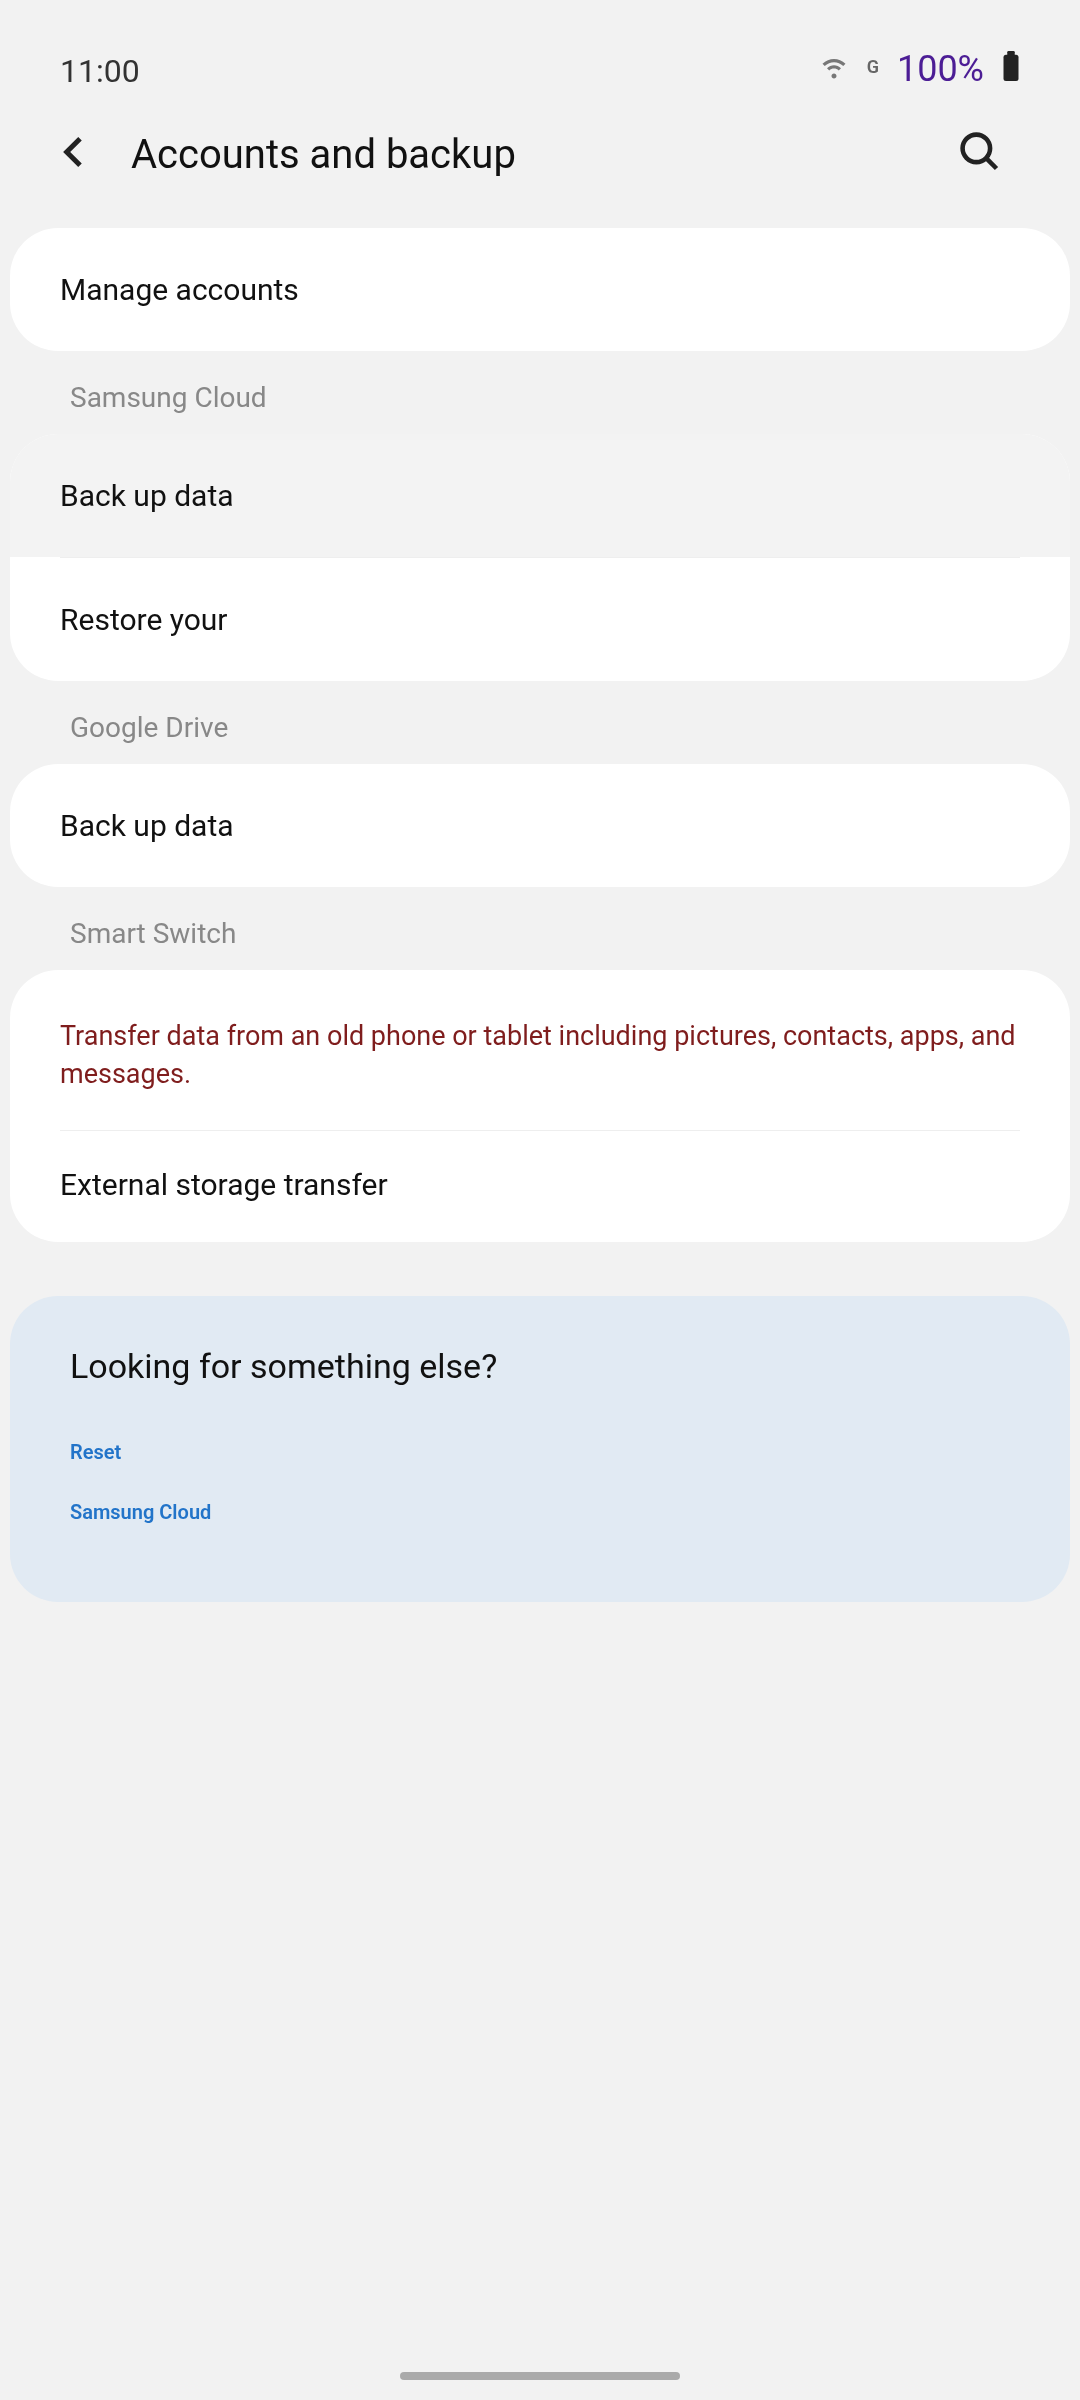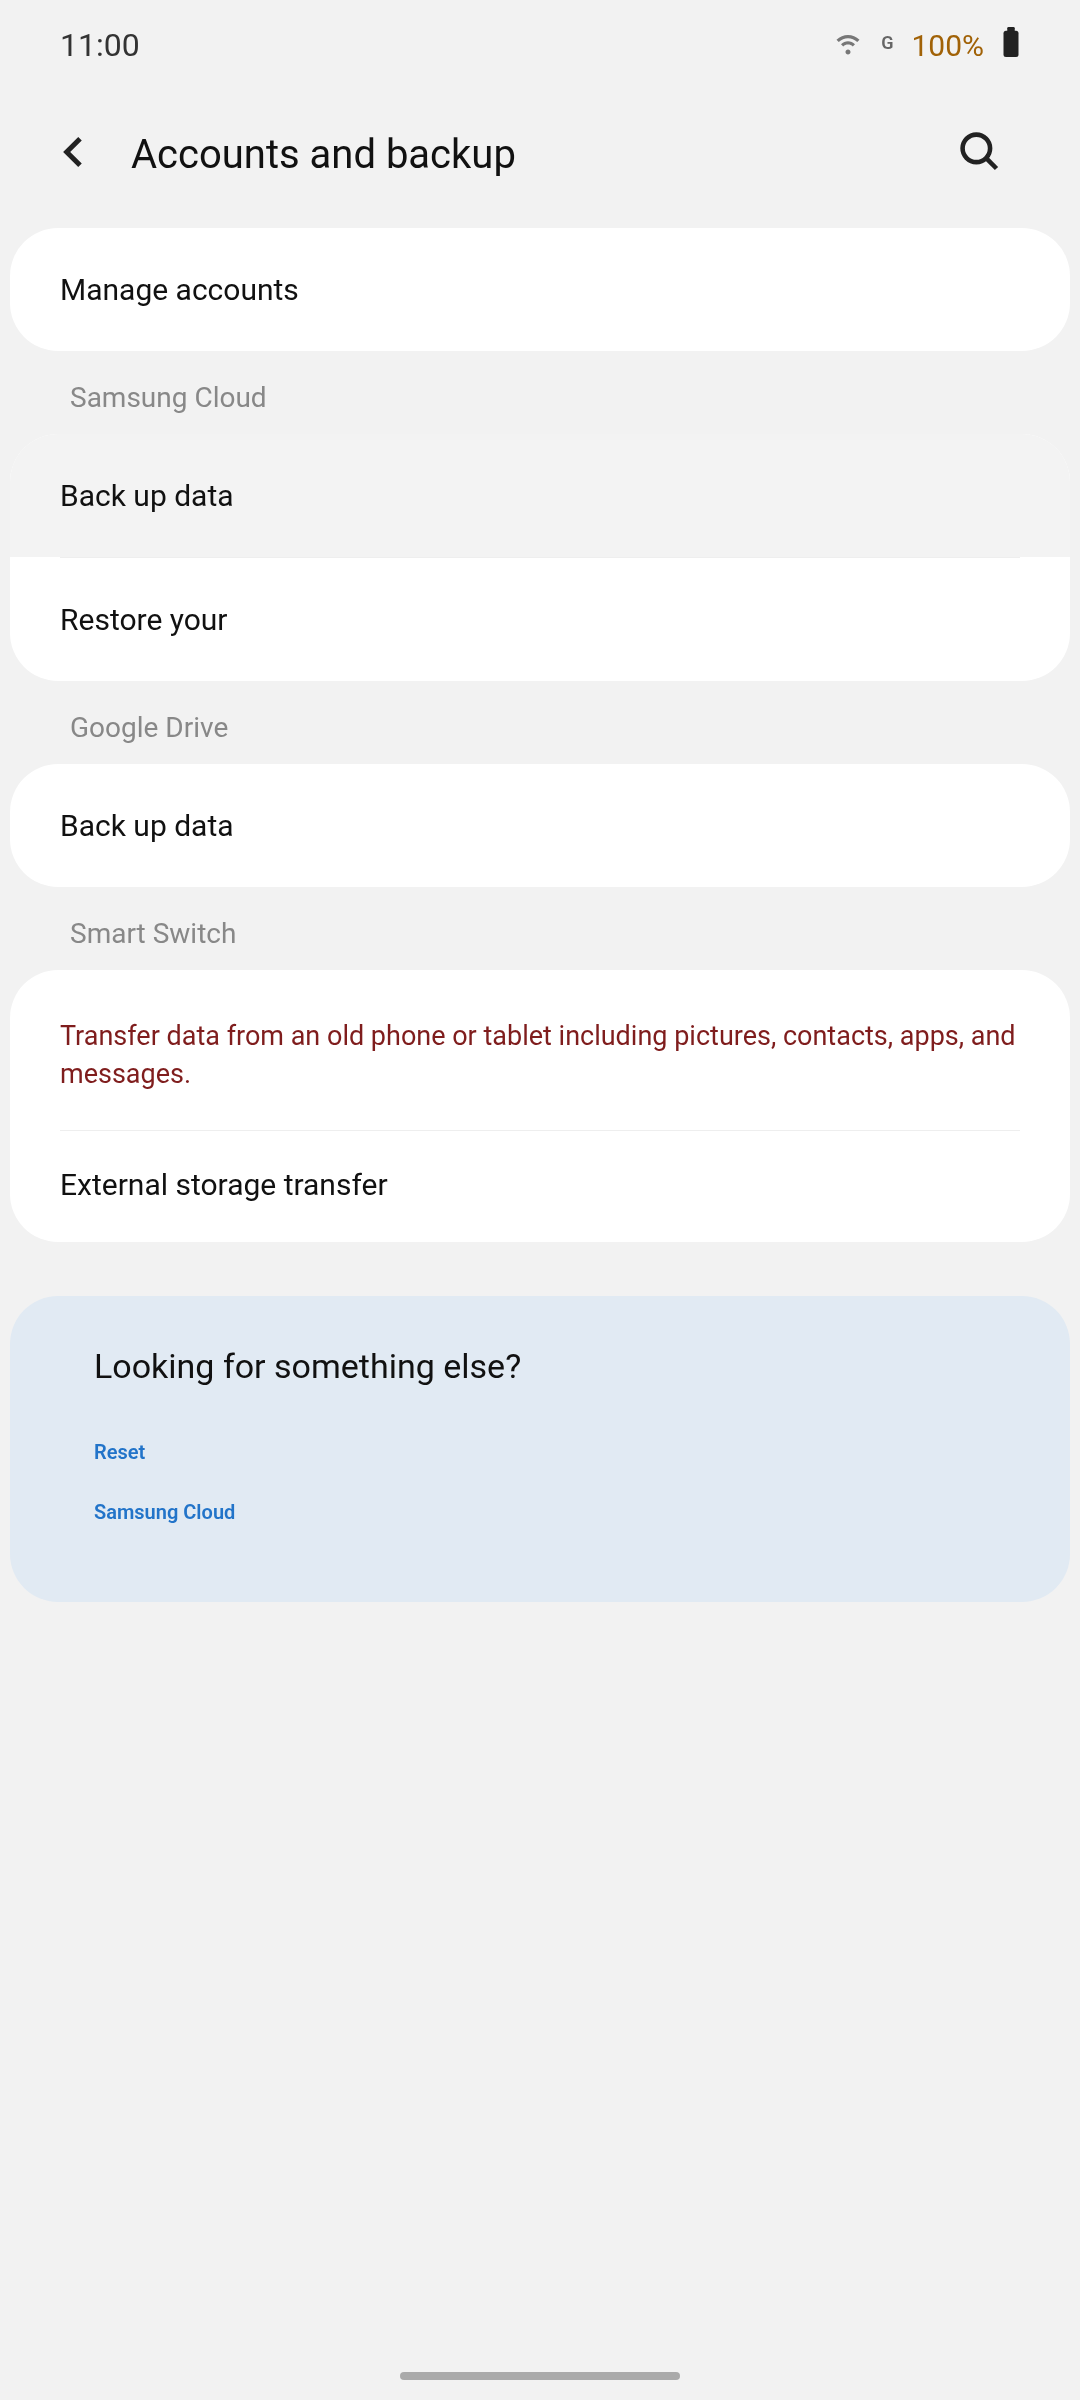--- a/index.html
+++ b/index.html
@@ -11,21 +11,21 @@
     body {
       width: 1080px;
       height: 2400px;
       background: #f2f2f2;
       position: relative;
       overflow: hidden;
     }
     .status-bar {
       height: 90px;
       display: flex;
-      align-items: center;
+      align-items: flex-end;
       justify-content: space-between;
       padding: 0 60px;
       font-size: 30px;
       color: #444;
     }
     .status-left {
       font-size: 32px;
       font-weight: 400;
       color: #333;
     }
@@ -39,22 +39,22 @@
       height: 30px;
       fill: #777;
     }
     .sig-g {
       font-size: 18px;
       font-weight: 600;
       color: #666;
       margin-top: -6px;
     }
     .battery-text {
-      font-size: 30px;
-      color: #a16207;
+      font-size: 36px;
+      color: #4c1d95;
     }
     .battery-icon svg {
       width: 18px;
       height: 30px;
       fill: #222;
     }
     .app-bar {
       display: flex;
       align-items: center;
       padding: 40px 78px 50px 55px;
@@ -117,21 +117,21 @@
     }
     .section-header {
       padding: 30px 60px 20px 60px;
       font-size: 28px;
       color: #888;
       font-weight: 400;
     }
     .related-card {
       background: #e1eaf3;
       border-radius: 48px;
-      padding: 50px 60px 60px 84px;
+      padding: 50px 60px 60px 60px;
       margin-top: 54px;
     }
     .related-title {
       font-size: 34px;
       color: #111;
       font-weight: 400;
       margin-bottom: 36px;
     }
     .related-link {
       display: block;

